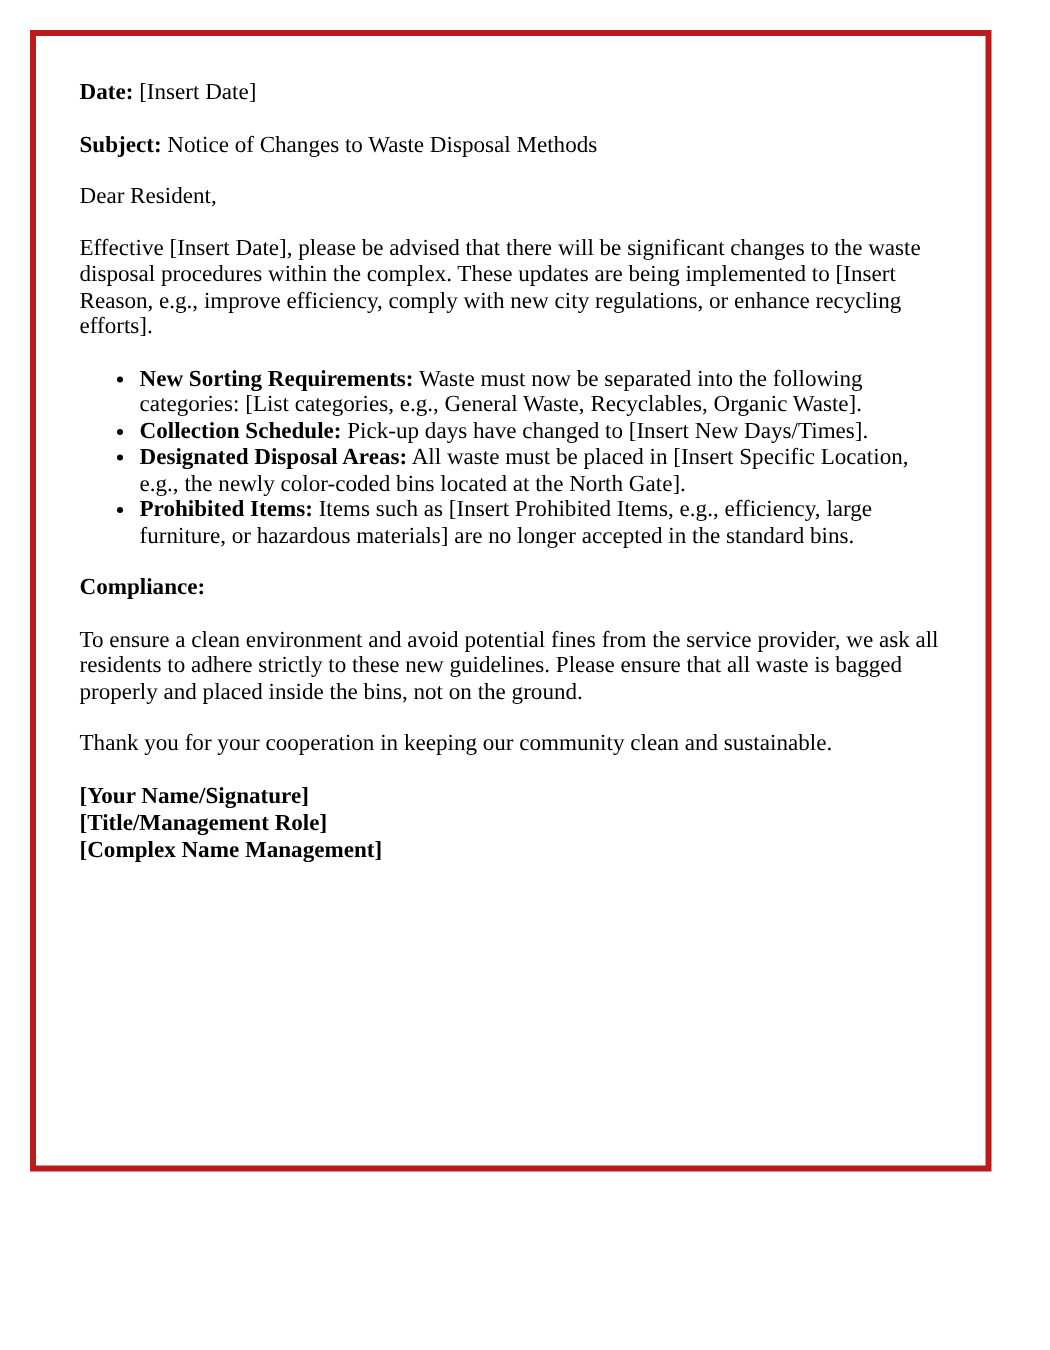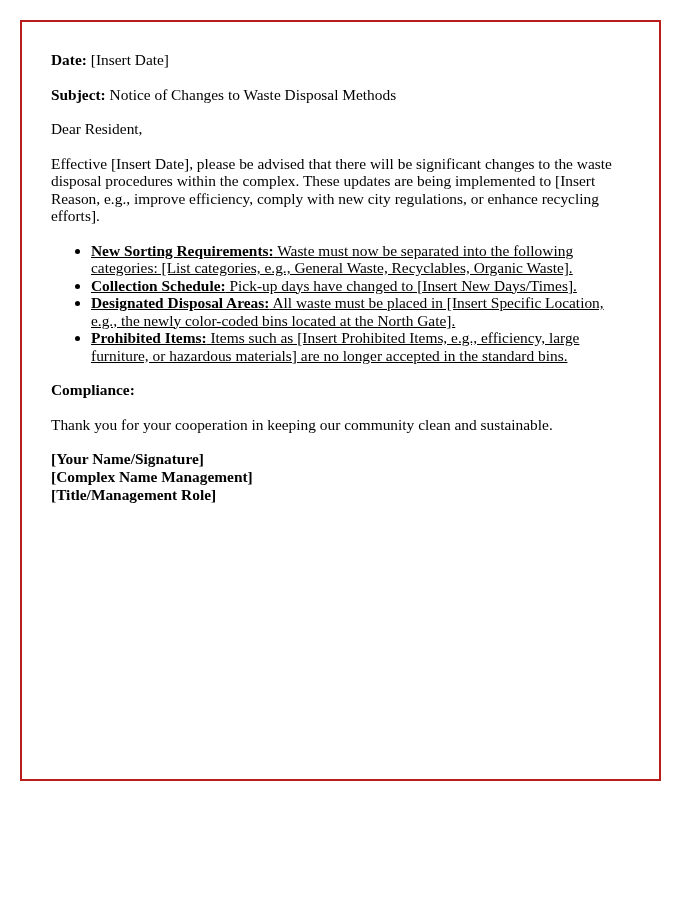--- a/index.html
+++ b/index.html
@@ -1,42 +1,43 @@
 <!DOCTYPE html>
 <html><head>
 <meta charset="utf-8">
 <style>
   html, body { margin:0; padding:0; background:#ffffff; }
   body { width:700px; height:900px; position:relative; font-family:"Liberation Serif","DejaVu Serif",serif; color:#000; }
   .letter {
     position:absolute; left:20px; top:20px; width:641px; height:761px;
-    box-sizing:border-box; border:2px solid #b91c1c;
+    box-sizing:border-box; border:4px solid #b91c1c;
     padding:29px 29px 0 29px;
     font-size:15.4px; line-height:17.5px;
   }
   p { margin:0 0 17px 0; }
   b { font-weight:bold; }
   ul { margin:0 0 17px 0; padding-left:40px; }
-  li { margin:0;text-decoration:underline; }
+  li { margin:0; }
   .sig div { line-height:18px;font-weight:bold; }
 </style>
 </head>
 <body>
 
 <div class="letter">
   <p><b>Date:</b><span> [Insert Date]</span></p>
   <p><b>Subject:</b><span> Notice of Changes to Waste Disposal Methods</span></p>
   <p>Dear Resident,</p>
   <p>Effective [Insert Date], please be advised that there will be significant changes to the waste disposal procedures within the complex. These updates are being implemented to [Insert Reason, e.g., improve efficiency, comply with new city regulations, or enhance recycling efforts].</p>
   <ul>
     <li><b>New Sorting Requirements:</b><span> Waste must now be separated into the following categories: [List categories, e.g., General Waste, Recyclables, Organic Waste].</span></li>
     <li><b>Collection Schedule:</b><span> Pick-up days have changed to [Insert New Days/Times].</span></li>
     <li><b>Designated Disposal Areas:</b><span> All waste must be placed in [Insert Specific Location, e.g., the newly color-coded bins located at the North Gate].</span></li>
     <li><b>Prohibited Items:</b><span> Items such as [Insert Prohibited Items, e.g., efficiency, large furniture, or hazardous materials] are no longer accepted in the standard bins.</span></li>
   </ul>
   <p><b>Compliance:</b></p>
+  <p>To ensure a clean environment and avoid potential fines from the service provider, we ask all residents to adhere strictly to these new guidelines. Please ensure that all waste is bagged properly and placed inside the bins, not on the ground.</p>
   <p>Thank you for your cooperation in keeping our community clean and sustainable.</p>
   <div class="sig">
     <div>[Your Name/Signature]</div>
+    <div>[Title/Management Role]</div>
     <div>[Complex Name Management]</div>
-    <div>[Title/Management Role]</div>
   </div>
 </div>
 
 </body></html>

